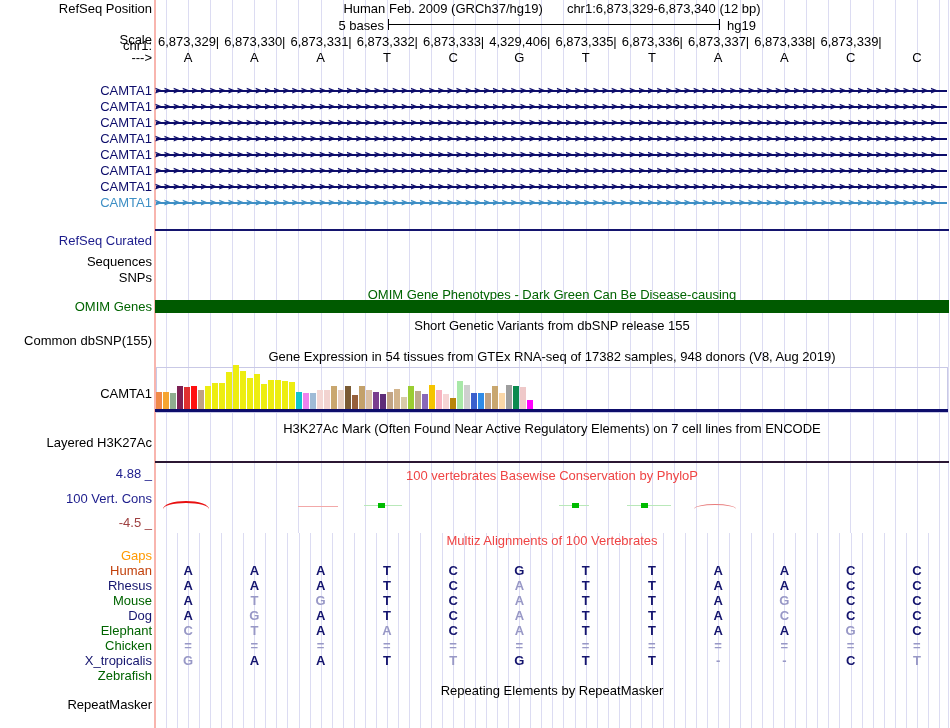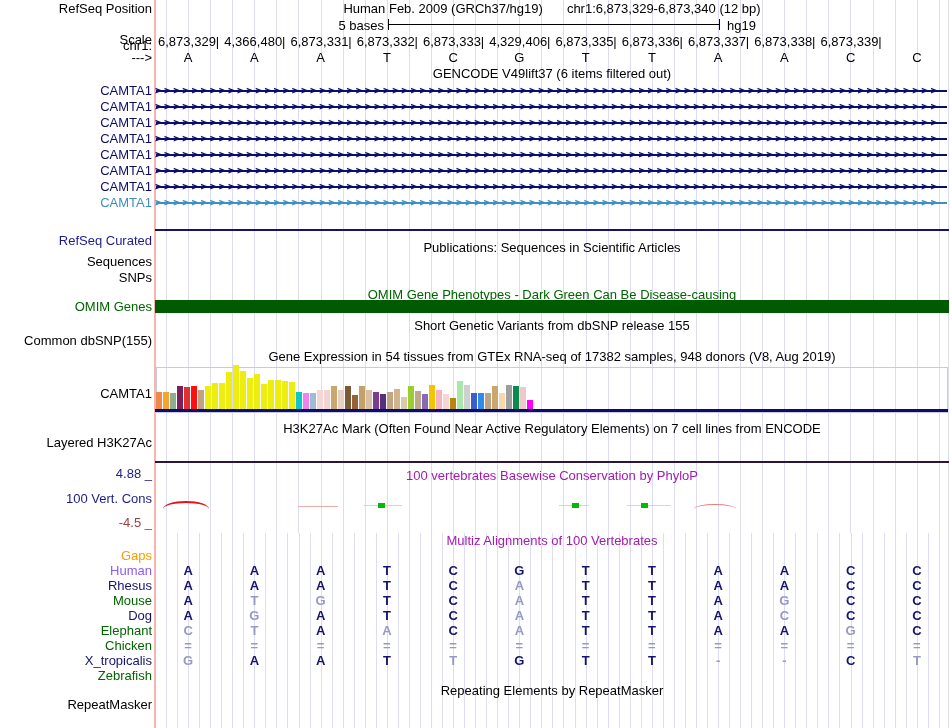--- a/index.html
+++ b/index.html
@@ -3,21 +3,21 @@
 <meta charset="utf-8">
 <style>
   html,body{margin:0;padding:0;background:#fff}
   #app{position:relative;width:950px;height:728px;background:#fff;overflow:hidden;
        font-family:"Liberation Sans","DejaVu Sans",sans-serif;font-size:13px;color:#000}
   .abs{position:absolute}
   .lbl{position:absolute;left:0;width:152px;height:15px;line-height:15px;text-align:right;white-space:nowrap}
   .hdr{position:absolute;left:155px;width:794px;height:15px;line-height:15px;text-align:center;white-space:nowrap}
   .coord{position:absolute;height:15px;line-height:15px;text-align:right;white-space:nowrap}
   .base{position:absolute;width:24px;height:15px;line-height:15px;text-align:center}
-  .blue{color:#a21caf}
+  .blue{color:#ef4444}
   .navy{color:#1C1C8C}
   .green{color:#006400}
   .red{color:#9E4040}
   .grid{position:absolute;pointer-events:none}
   .gridt{left:155px;top:0;width:794px;height:533px;
          background:repeating-linear-gradient(90deg,#DCDCF2 0,#DCDCF2 1px,transparent 1px,transparent 22.08px);
          background-position:11px 0}
   .gridb{left:155px;top:533px;width:794px;height:195px;
          background:repeating-linear-gradient(90deg,#DCDCF2 0,#DCDCF2 1px,transparent 1px,transparent 11.04px)}
   .pinkline{position:absolute;left:154px;top:0;width:2px;height:728px;background:#F8B5AE}
@@ -51,24 +51,22 @@
   <div class="lbl" style="top:1px">RefSeq Position</div>
   <div class="lbl" style="top:32px">Scale</div>
   <div class="lbl" style="top:38px">chr1:</div>
   <div class="lbl" style="top:50px">---&gt;</div>
   <div class="abs" style="left:322px;top:18px;width:62px;text-align:right">5 bases</div>
   <div class="scalebar">
       <div class="scaleline"></div>
     </div>
   <div class="abs" style="left:727px;top:18px">hg19</div>
 
-  <div class="hdr" style="top:66px">GENCODE V49lift37 (6 items filtered out)</div>
   <div class="lbl navy" style="top:233px">RefSeq Curated</div>
   <div class="line-refseq"></div>
-  <div class="hdr" style="top:240px">Publications: Sequences in Scientific Articles</div>
   <div class="lbl" style="top:254px">Sequences</div>
   <div class="lbl" style="top:270px">SNPs</div>
   <div class="hdr green" style="top:287px">OMIM Gene Phenotypes - Dark Green Can Be Disease-causing</div>
   <div class="lbl green" style="top:299px">OMIM Genes</div>
   <div class="omim-bar"></div>
   <div class="hdr" style="top:318px">Short Genetic Variants from dbSNP release 155</div>
   <div class="lbl" style="top:333px">Common dbSNP(155)</div>
   <div class="hdr" style="top:349px">Gene Expression in 54 tissues from GTEx RNA-seq of 17382 samples, 948 donors (V8, Aug 2019)</div>
   <div class="lbl" style="top:386px">CAMTA1</div>
   <div class="gtex-box"></div>
@@ -77,21 +75,21 @@
   <div class="lbl" style="top:435px">Layered H3K27Ac</div>
   <div class="h3k-line"></div>
   <div class="hdr blue" style="top:468px">100 vertebrates Basewise Conservation by PhyloP</div>
   <div class="lbl navy" style="top:466px">4.88 _</div>
   <div class="lbl navy" style="top:491px">100 Vert. Cons</div>
   <div class="lbl red" style="top:515px">-4.5 _</div>
   <div class="hdr blue" style="top:533px">Multiz Alignments of 100 Vertebrates</div>
   <div class="hdr" style="top:683px">Repeating Elements by RepeatMasker</div>
   <div class="lbl" style="top:697px">RepeatMasker</div>
 <div class="coord" style="left: 141.25px; top: 34px; width: 78px;">6,873,329|</div>
-    <div class="coord" style="left: 207.5px; top: 34px; width: 78px;">4,366,480|</div>
+    <div class="coord" style="left: 207.5px; top: 34px; width: 78px;">6,873,330|</div>
     <div class="coord" style="left: 273.75px; top: 34px; width: 78px;">6,873,331|</div>
     <div class="coord" style="left: 340px; top: 34px; width: 78px;">6,873,332|</div>
     <div class="coord" style="left: 406.25px; top: 34px; width: 78px;">6,873,333|</div>
     <div class="coord" style="left: 472.5px; top: 34px; width: 78px;">4,329,406|</div>
     <div class="coord" style="left: 538.75px; top: 34px; width: 78px;">6,873,335|</div>
     <div class="coord" style="left: 605px; top: 34px; width: 78px;">6,873,336|</div>
     <div class="coord" style="left: 671.25px; top: 34px; width: 78px;">6,873,337|</div>
     <div class="coord" style="left: 737.5px; top: 34px; width: 78px;">6,873,338|</div>
     <div class="coord" style="left: 803.75px; top: 34px; width: 78px;">6,873,339|</div>
     <div class="base" style="left: 176.125px; top: 50px;">A</div>
@@ -203,21 +201,21 @@
     <div style="position: absolute; left: 163px; top: 501px; width: 46px; height: 6px; border-top: 2.5px solid rgb(232, 16, 16); border-radius: 50% 50% 0px 0px / 100% 100% 0px 0px;"></div>
     <div style="position: absolute; left: 298px; top: 506px; width: 40px; height: 1px; background: rgb(242, 168, 168);"></div>
     <div style="position: absolute; left: 364px; top: 505px; width: 38px; height: 1px; background: rgb(185, 232, 185);"></div>
     <div style="position: absolute; left: 378px; top: 503px; width: 7px; height: 5px; background: rgb(0, 187, 0);"></div>
     <div style="position: absolute; left: 559px; top: 505px; width: 30px; height: 1px; background: rgb(185, 232, 185);"></div>
     <div style="position: absolute; left: 572px; top: 503px; width: 7px; height: 5px; background: rgb(0, 187, 0);"></div>
     <div style="position: absolute; left: 627px; top: 505px; width: 44px; height: 1px; background: rgb(185, 232, 185);"></div>
     <div style="position: absolute; left: 641px; top: 503px; width: 7px; height: 5px; background: rgb(0, 187, 0);"></div>
     <div style="position: absolute; left: 694px; top: 504px; width: 42px; height: 4px; border-top: 1.5px solid rgb(232, 124, 124); border-radius: 50% 50% 0px 0px / 100% 100% 0px 0px;"></div>
     <div class="lbl" style="top: 548px; color: rgb(255, 153, 0);">Gaps</div>
-    <div class="lbl" style="top: 563px; color: #8b5cf6;">Human</div>
+    <div class="lbl" style="top: 563px; color: #c2410c;">Human</div>
     <div class="mbase" style="left: 178.125px; top: 563px; color: rgb(20, 20, 110);">A</div>
     <div class="mbase" style="left: 244.375px; top: 563px; color: rgb(20, 20, 110);">A</div>
     <div class="mbase" style="left: 310.625px; top: 563px; color: rgb(20, 20, 110);">A</div>
     <div class="mbase" style="left: 376.875px; top: 563px; color: rgb(20, 20, 110);">T</div>
     <div class="mbase" style="left: 443.125px; top: 563px; color: rgb(20, 20, 110);">C</div>
     <div class="mbase" style="left: 509.375px; top: 563px; color: rgb(20, 20, 110);">G</div>
     <div class="mbase" style="left: 575.625px; top: 563px; color: rgb(20, 20, 110);">T</div>
     <div class="mbase" style="left: 641.875px; top: 563px; color: rgb(20, 20, 110);">T</div>
     <div class="mbase" style="left: 708.125px; top: 563px; color: rgb(20, 20, 110);">A</div>
     <div class="mbase" style="left: 774.375px; top: 563px; color: rgb(20, 20, 110);">A</div>

